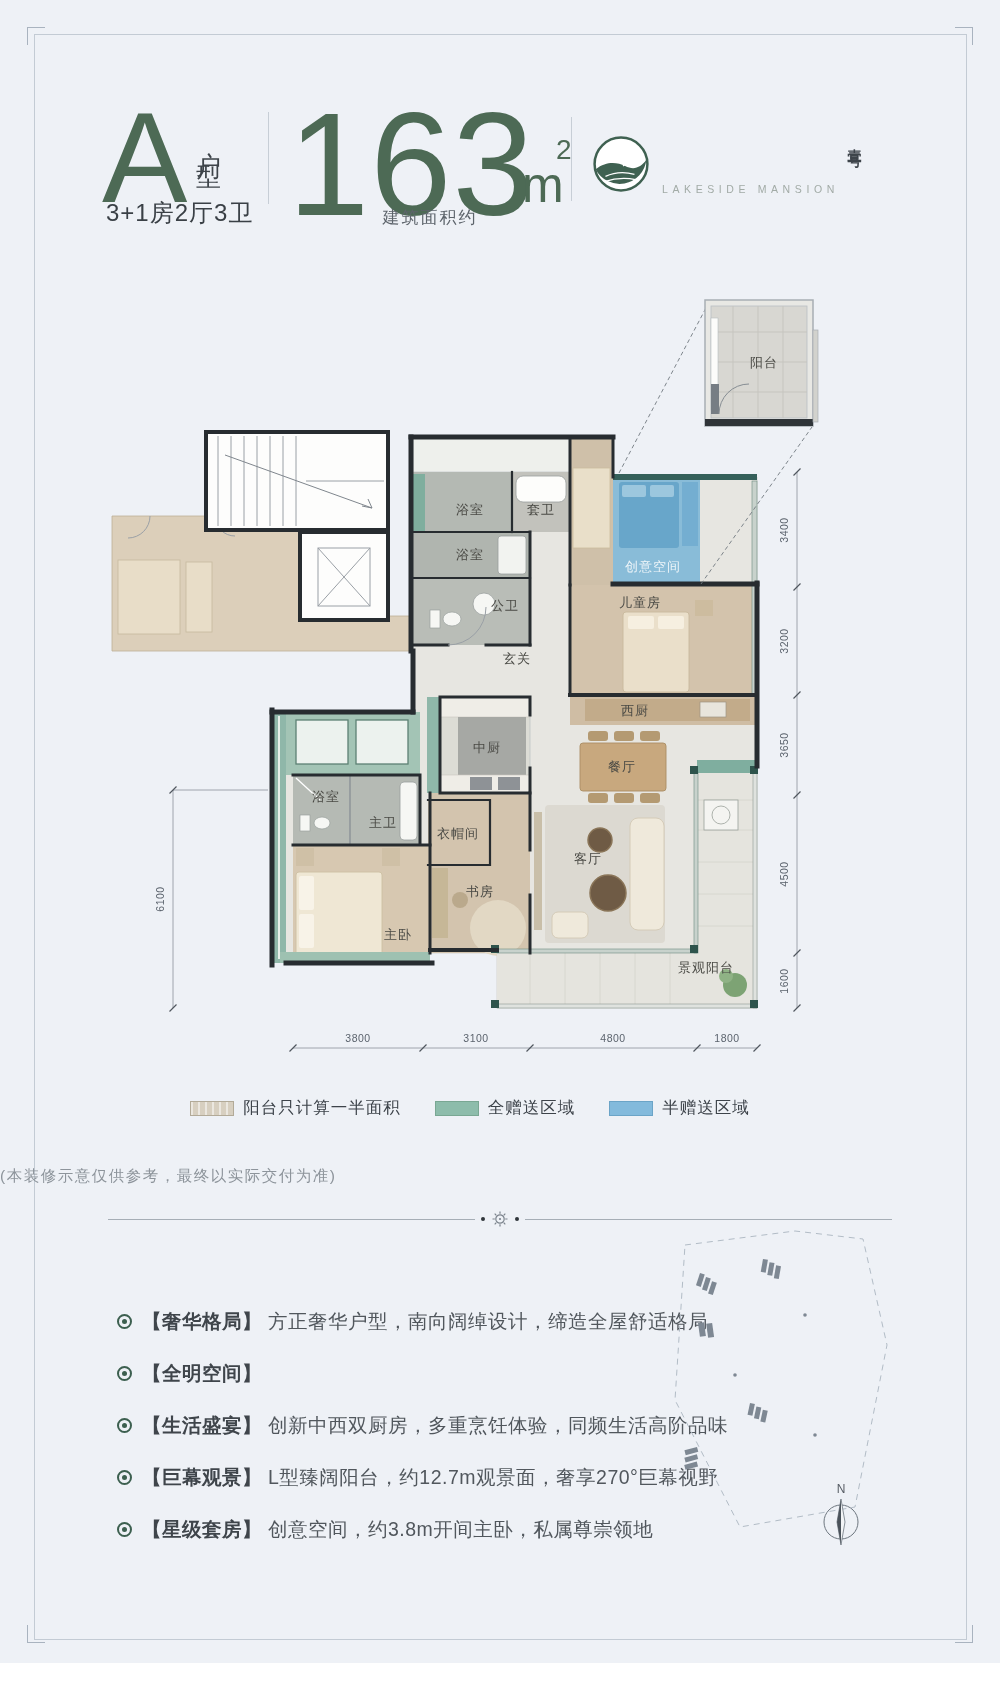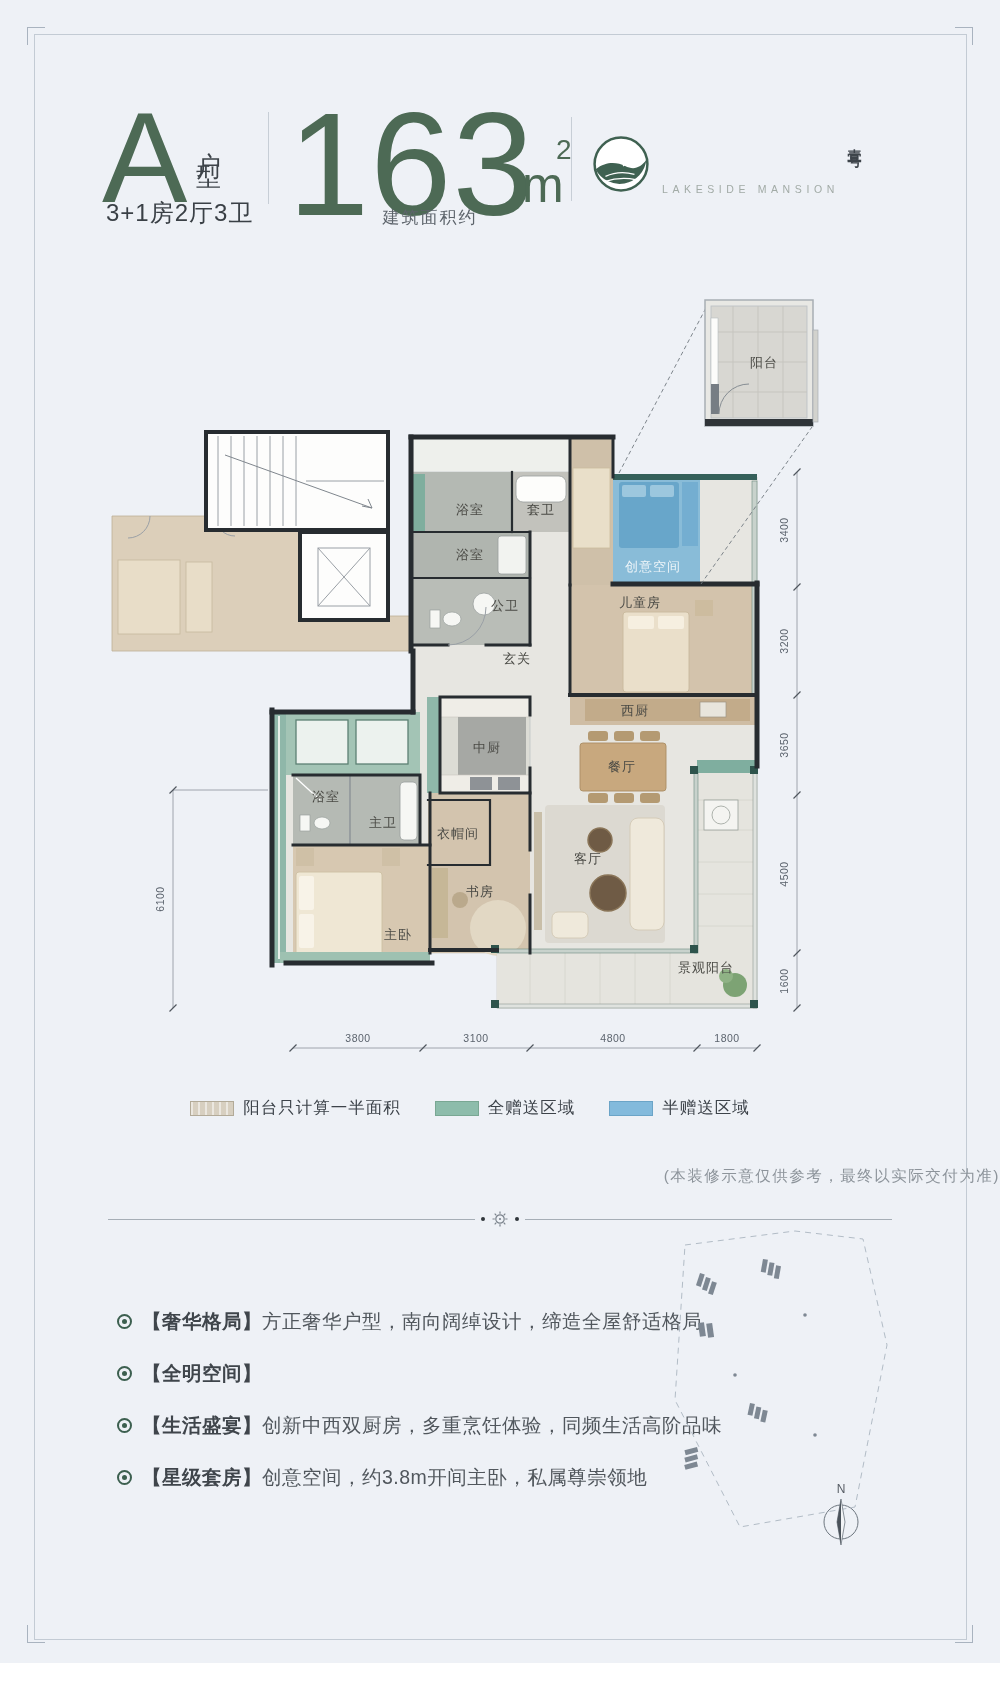--- a/index.html
+++ b/index.html
@@ -47,32 +47,32 @@
   
   .legend{position:absolute;top:1097px;left:0;width:1000px;display:flex;justify-content:center;gap:34px;
           transform:translateX(-30px)}
   .lg-item{display:flex;align-items:center;gap:9px}
   .lg-label{font-size:16.5px;color:#3d434a;letter-spacing:1px}
   .sw{width:44px;height:15px;border:1px solid;box-sizing:border-box}
   .sw1{background:#d7cfc0;border-color:#b2aa98;
        background-image:repeating-linear-gradient(90deg,rgba(255,255,255,.5) 0 2px,rgba(0,0,0,0) 2px 7px)}
   .sw2{background:#8dbcab;border-color:#79a793}
   .sw3{background:#83badc;border-color:#6ba4c7}
-  .disclaimer{position:absolute;top:1166px;width:1000px;text-align:right;font-size:15.5px;color:#8d949b;
+  .disclaimer{position:absolute;top:1166px;width:1000px;text-align:left;font-size:15.5px;color:#8d949b;
               letter-spacing:1.5px}
   .divider{position:absolute;top:1210px;left:108px;width:784px;display:flex;align-items:center}
   .dline{flex:1;height:1px;background:#a6aeb6}
   .ddot{width:4px;height:4px;border-radius:50%;background:#2f353a;margin:0 6px;flex:none}
   
   .features{position:absolute;left:117px;top:1310px}
   .feat{display:flex;align-items:center;margin-bottom:30px;white-space:nowrap;height:22px}
   .bullet{width:11px;height:11px;border:2px solid #3c5f4f;border-radius:50%;display:flex;align-items:center;
           justify-content:center;margin-right:10px;flex:none}
   .bullet-dot{width:5px;height:5px;border-radius:50%;background:#3c5f4f}
-  .feat-title{font-size:19.5px;font-weight:700;color:#3f454b;margin-right:0;letter-spacing:.5px}
+  .feat-title{font-size:19.5px;font-weight:700;color:#3f454b;margin-right:6px;letter-spacing:.5px}
   .feat-text{font-size:19.5px;color:#51575d;letter-spacing:.5px}
   .siteplan{position:absolute;left:645px;top:1225px}
   .bottom-band{position:absolute;left:0;top:1663px;width:1000px;height:32px;background:#ffffff}
 </style>
 </head>
 <body>
 
 <div class="page">
 
   <div class="frame"></div>
@@ -395,20 +395,27 @@
           <span class="bullet-dot"></span>
         </span>
       <span class="feat-title">【全明空间】</span>
     </div>
     <div class="feat">
       <span class="bullet">
           <span class="bullet-dot"></span>
         </span>
       <span class="feat-title">【生活盛宴】</span>
       <span class="feat-text">创新中西双厨房，多重烹饪体验，同频生活高阶品味</span>
+    </div>
+    <div class="feat">
+      <span class="bullet">
+          <span class="bullet-dot"></span>
+        </span>
+      <span class="feat-title">【巨幕观景】</span>
+      <span class="feat-text">L型臻阔阳台，约12.7m观景面，奢享270°巨幕视野</span>
     </div>
     <div class="feat">
       <span class="bullet">
           <span class="bullet-dot"></span>
         </span>
       <span class="feat-title">【星级套房】</span>
       <span class="feat-text">创意空间，约3.8m开间主卧，私属尊崇领地</span>
     </div>
   </div>
 

